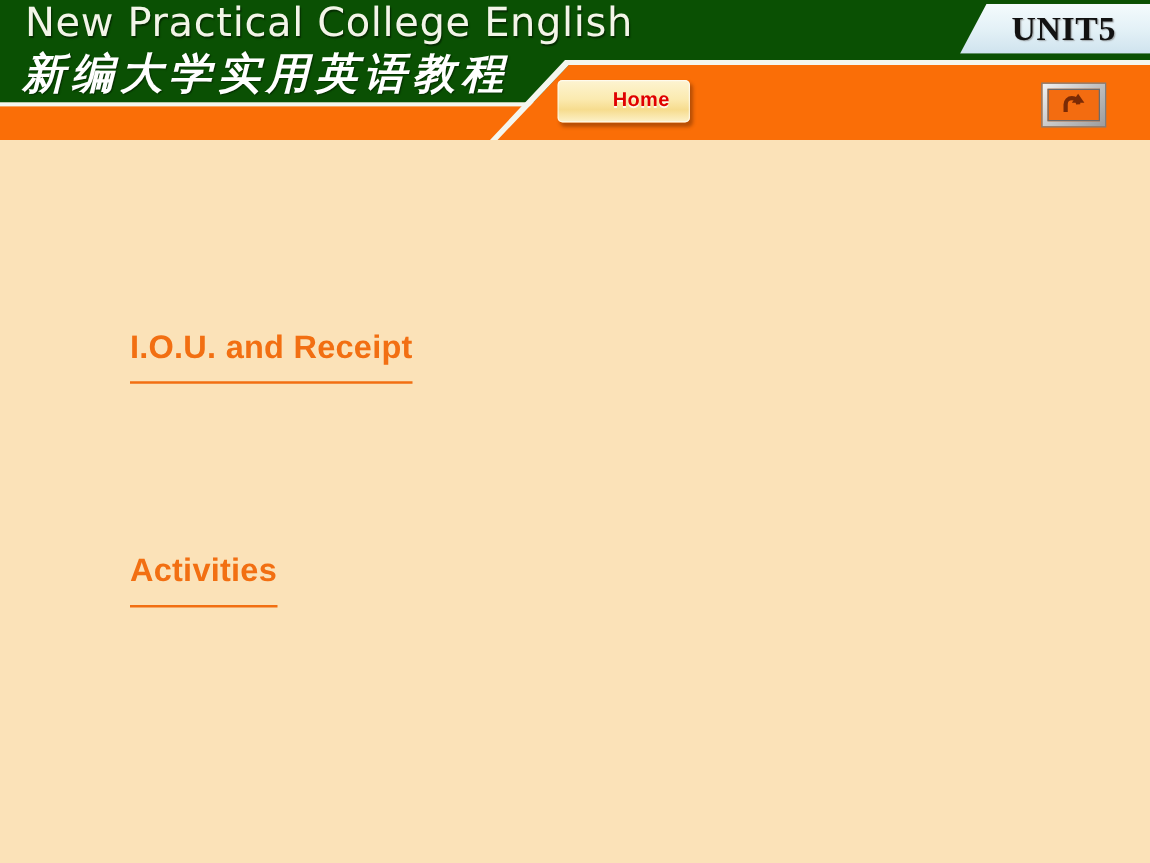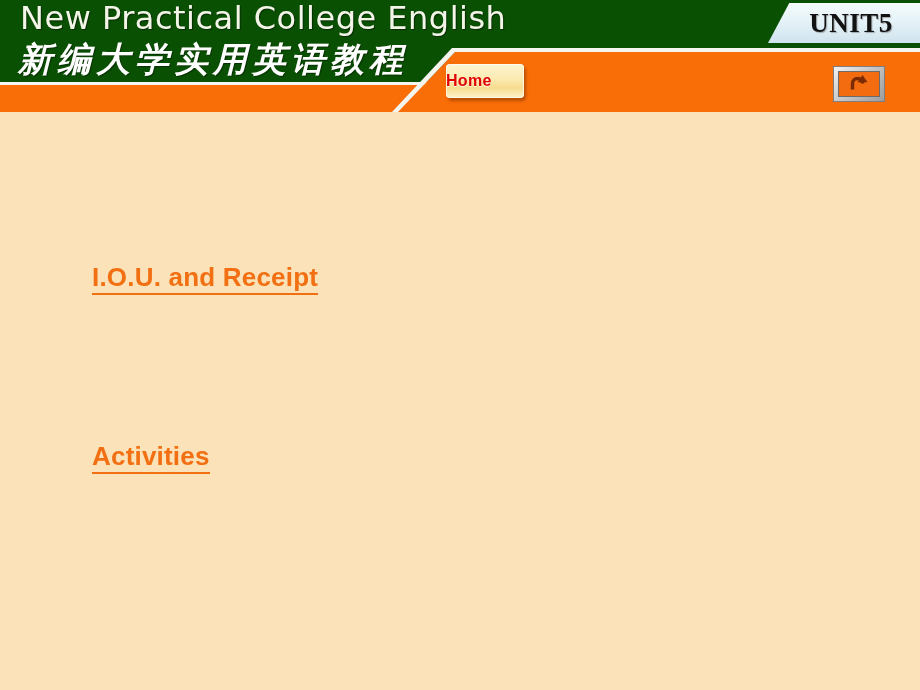--- a/index.html
+++ b/index.html
@@ -112,21 +112,23 @@
     left: 446px;
     top: 64px;
     width: 78px;
     height: 34px;
     z-index: 6;
     border-radius: 4px;
     background: linear-gradient(180deg, #fdf4d2 0%, #fbeab0 45%, #f6dc8e 70%, #fdf2cb 100%);
     box-shadow: 2px 3px 3px rgba(60,20,0,0.35), inset 0 0 0 1px rgba(255,255,255,0.6);
     display: flex;
     align-items: center;
+    justify-content: center;
     cursor: pointer;
+    padding-left: 28px;
   }
   .home-button .label {
     color: #e00000;
     font-size: 16px;
     font-weight: 700;
     letter-spacing: 0.3px;
     text-shadow: 0 1px 0 rgba(255,255,255,0.8);
   }
 
   
@@ -161,30 +163,30 @@
     left: 0;
     top: 112px;
     width: 920px;
     height: 520px;
     background: #fbe2b8;
     z-index: 1;
   }
 
   .link-item {
     position: absolute;
-    left: 92px;
+    left: 104px;
     color: #f26f12;
     font-size: 26px;
     font-weight: 700;
     letter-spacing: 0.2px;
     white-space: nowrap;
     cursor: pointer;
     text-decoration: none;
     border-bottom: 2px solid #f26f12;
-    padding-bottom: 1px;
+    padding-bottom: 13px;
     line-height: 30px;
   }
   .link-iou { top: 150px; }
   .link-activities { top: 281px; margin-top: 48px; }
 
   
   .footer-rule {
     position: absolute;
     left: 0;
     top: 632px;

